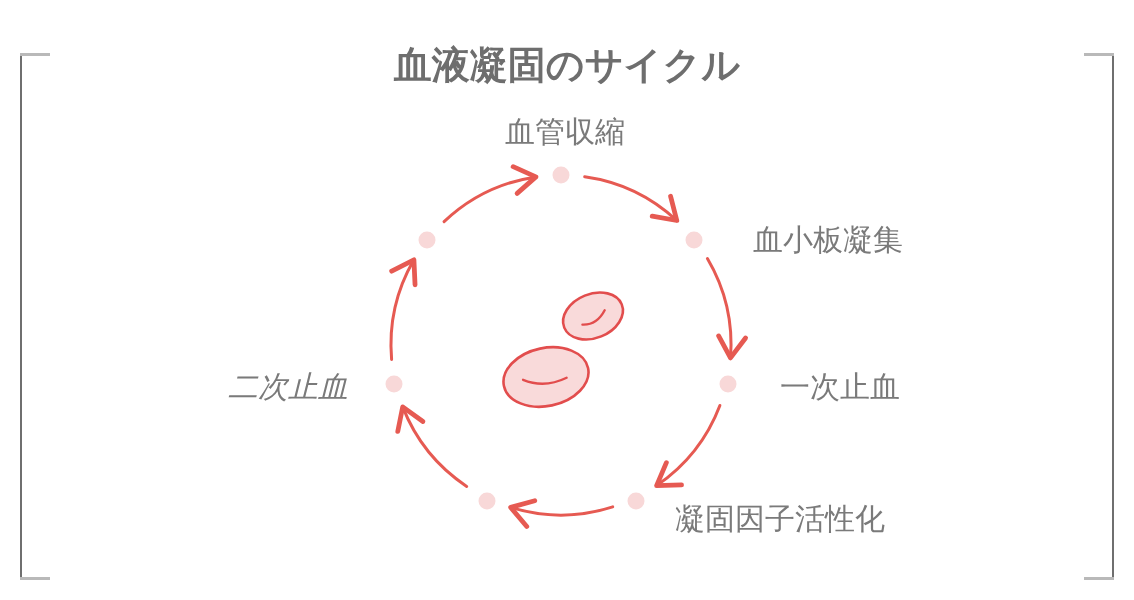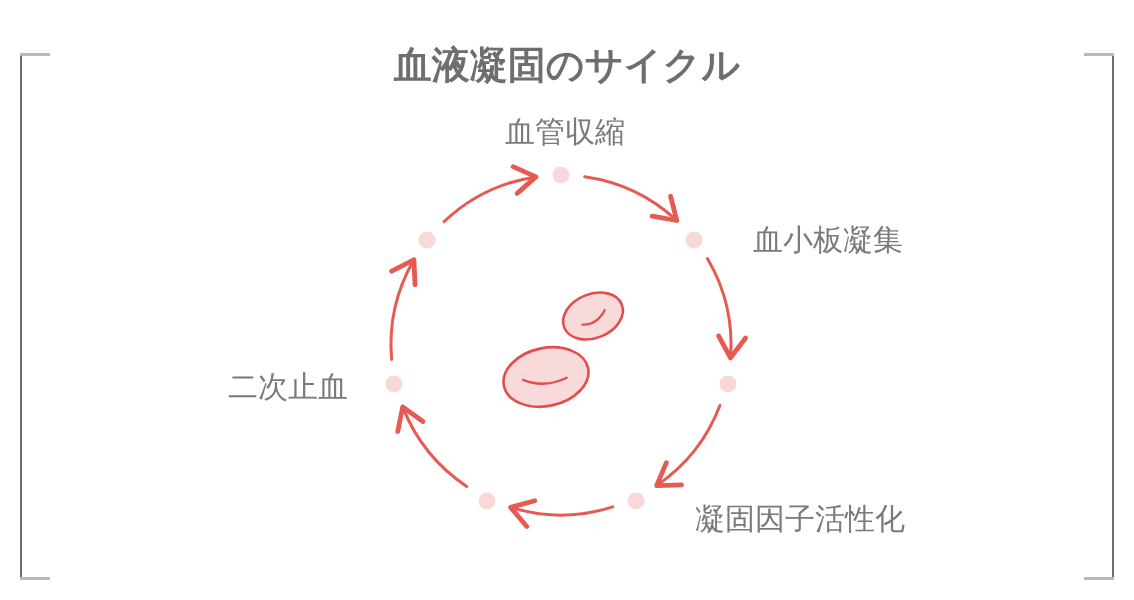--- a/index.html
+++ b/index.html
@@ -49,23 +49,23 @@
     position: absolute;
     transform: translate(-50%, -50%);
     font-size: 30px;
     line-height: 1;
     color: #7a7a7a;
     white-space: nowrap;
   }
   .lbl-top          { left: 565px; top: 132px; }
   .lbl-top-right    { left: 828px; top: 240px; }
   .lbl-right        { left: 840px; top: 387px; }
-  .lbl-bottom-right { left: 800px; top: 519px; }
+  .lbl-bottom-right { left: 780px; top: 519px; }
   .lbl-bottom-left  { left: 330px; top: 518px; }
-  .lbl-left         { left: 288px; top: 387px; }
+  .lbl-left         { left: 288px; top: 387px; font-style: italic; }
   .lbl-top-left     { left: 324px; top: 241px; }
 </style>
 </head>
 <body>
 
 <div class="canvas">
 
   <div class="frame-line v-line v-left"></div>
   <div class="frame-line v-line v-right"></div>
   <div class="frame-line h-arm h-tl"></div>
@@ -109,16 +109,17 @@
       </g>
       <g transform="translate(546,377) rotate(-12)">
         <ellipse cx="0" cy="0" rx="43" ry="29" fill="#f9dada" stroke="#e24d4d" stroke-width="2.6"></ellipse>
         <path d="M -23 -2 Q -4 11 20 5" fill="none" stroke="#e24d4d" stroke-width="2.4" stroke-linecap="round"></path>
       </g>
     </g>
   </svg>
 
   <div class="step-label lbl-top">血管収縮</div>
   <div class="step-label lbl-top-right">血小板凝集</div>
+  <div class="step-label lbl-right">一次止血</div>
   <div class="step-label lbl-bottom-right">凝固因子活性化</div>
   <div class="step-label lbl-left">二次止血</div>
 
 </div>
 
 </body></html>

